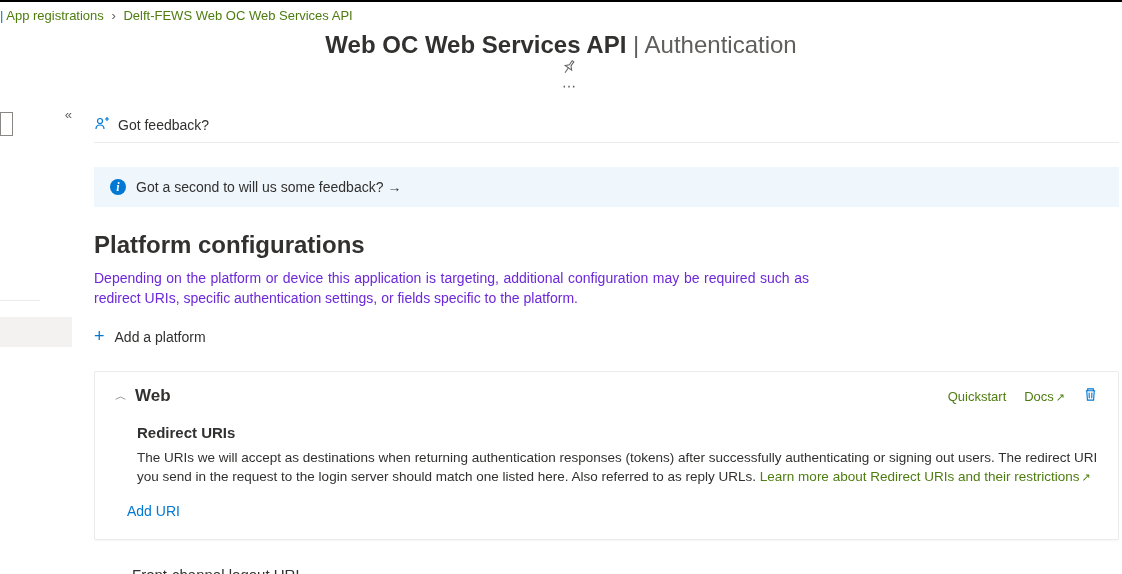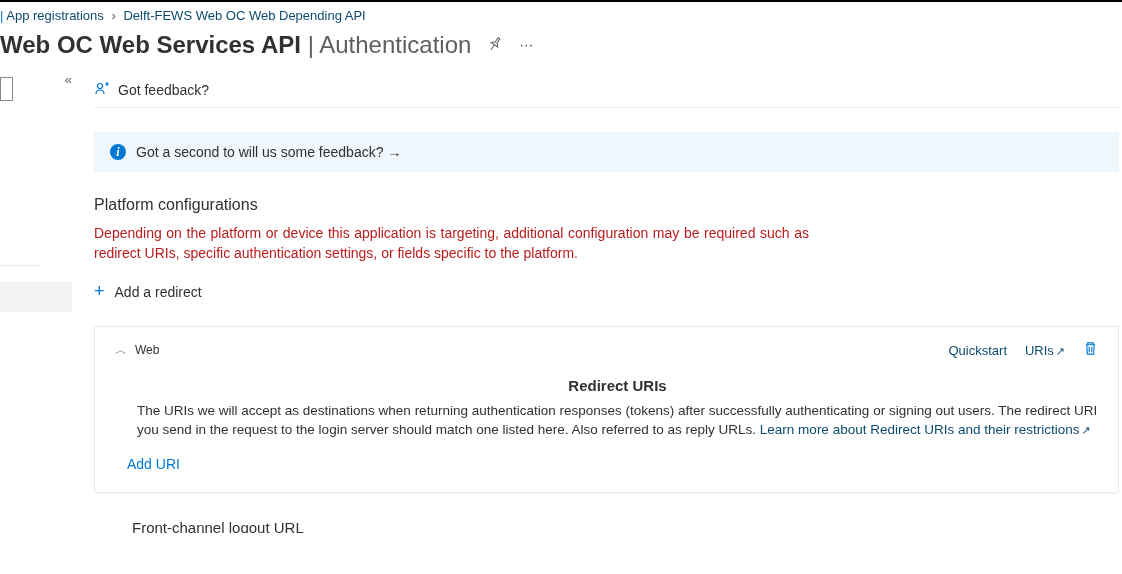--- a/index.html
+++ b/index.html
@@ -6,39 +6,40 @@
     margin: 0;
     padding: 0;
     font-family: "Segoe UI", Arial, sans-serif;
     font-size: 14px;
     color: #323130;
     background: #ffffff;
     width: 1122px;
     height: 574px;
     overflow: hidden;
   }
-  a { color: #0c4a6e; text-decoration: none; }
+  a { color: #4d7c0f; text-decoration: none; }
   .topline {
     border-top: 2px solid #000;
     width: 100%;
   }
   .breadcrumbs {
     padding: 6px 0 2px 0;
     font-size: 13px;
     color: #605e5c;
   }
   .breadcrumbs span.sep {
     color: #605e5c;
     margin: 0 4px;
   }
   .page-title {
     display: flex;
     align-items: center;
     margin-top: 6px;
     margin-bottom: 14px;
+    flex-direction: column;
   }
   .page-title h1 {
     font-size: 24px;
     font-weight: 600;
     margin: 0;
   }
   .page-title .sub {
     font-size: 24px;
     font-weight: 400;
     color: #605e5c;
@@ -122,26 +123,26 @@
     font-family: Georgia, serif;
     font-size: 12px;
     margin-right: 10px;
     font-weight: bold;
   }
   .info-banner .arrow {
     margin-left: 4px;
   }
 
   .section-title {
-    font-size: 16px;
-    font-weight: 400;
+    font-size: 24px;
+    font-weight: 700;
     margin-bottom: 10px;
   }
   .section-desc {
-    color: #b91c1c;
+    color: #6d28d9;
     line-height: 1.4;
     max-width: 715px;
     text-align: justify;
     margin-bottom: 18px;
   }
   .add-plat {
     color: #323130;
     display: inline-flex;
     align-items: center;
     cursor: pointer;
@@ -164,40 +165,39 @@
     display: flex;
     align-items: center;
   }
   .card-head .chev {
     color: #605e5c;
     margin-right: 8px;
     font-size: 12px;
     cursor: pointer;
   }
   .card-head .name {
-    font-size: 12px;
-    font-weight: 400;
+    font-size: 17px;
+    font-weight: 700;
     flex: 1;
   }
   .card-head .links a {
     margin-left: 14px;
     font-size: 13px;
     text-align: right;
   }
   .card-head .trash {
     margin-left: 18px;
     color: #0078d4;
     cursor: pointer;
   }
   .sub-title {
     font-size: 15px;
     font-weight: 600;
     margin-top: 18px;
     margin-left: 22px;
-    text-align: center;
   }
   .sub-desc {
     margin-top: 8px;
     margin-left: 22px;
     line-height: 1.4;
     font-size: 13.5px;
   }
   .add-uri {
     margin-top: 16px;
     margin-left: 12px;
@@ -221,21 +221,21 @@
 </style>
 </head>
 <body>
 
 <div class="topline"></div>
 
 <div class="breadcrumbs">
   <span style="color:#0078d4;">| </span>
   <a href="#">App registrations</a>
   <span class="sep">›</span>
-  <a href="#">Delft-FEWS Web OC Web Depending API</a>
+  <a href="#">Delft-FEWS Web OC Web Services API</a>
 </div>
 
 <div class="page-title">
   <h1>
     <span>Web OC Web Services API</span><span class="sub"><span> | </span><span>Authentication</span></span>
   </h1>
   <span class="pin">
     <svg width="16" height="16" viewBox="0 0 16 16" fill="none" stroke="#605e5c" stroke-width="1">
         <path d="M9 1 L9 6 L12 9 L4 9 L7 6 L7 1 Z M8 9 L8 15" transform="rotate(35 8 8)"></path>
       </svg>
@@ -269,30 +269,30 @@
       <span class="info-icon">i</span>
       <span>Got a second to will us some feedback?</span>
       <span class="arrow">→</span>
     </div>
 
     <div class="section-title">Platform configurations</div>
     <div class="section-desc">Depending on the platform or device this application is targeting, additional configuration may be required such as redirect URIs, specific authentication settings, or fields specific to the platform.</div>
 
     <div class="add-plat">
       <span class="plus">+</span>
-      <span>Add a redirect</span>
+      <span>Add a platform</span>
     </div>
 
     <div class="card">
       <div class="card-head">
         <span class="chev">︿</span>
         <span class="name">Web</span>
         <span class="links">
           <a href="#">Quickstart</a>
-          <a href="#"><span>URIs</span><span class="ext-link-icon">↗</span></a>
+          <a href="#"><span>Docs</span><span class="ext-link-icon">↗</span></a>
         </span>
         <span class="trash">
           <svg width="15" height="15" viewBox="0 0 16 16" fill="none" stroke="#0078d4" stroke-width="1.2">
             <path d="M3 4 L13 4 M5 4 L5 2 L11 2 L11 4 M4 4 L4.7 14 L11.3 14 L12 4 M6.5 6 L6.7 12 M9.5 6 L9.3 12"></path>
           </svg>
         </span>
       </div>
       <div class="sub-title">Redirect URIs</div>
       <div class="sub-desc">
         <span>The URIs we will accept as destinations when returning authentication responses (tokens) after successfully authenticating or signing out users. The redirect URI you send in the request to the login server should match one listed here. Also referred to as reply URLs. </span><a href="#"><span>Learn more about Redirect URIs and their restrictions</span><span class="ext-link-icon">↗</span></a>

